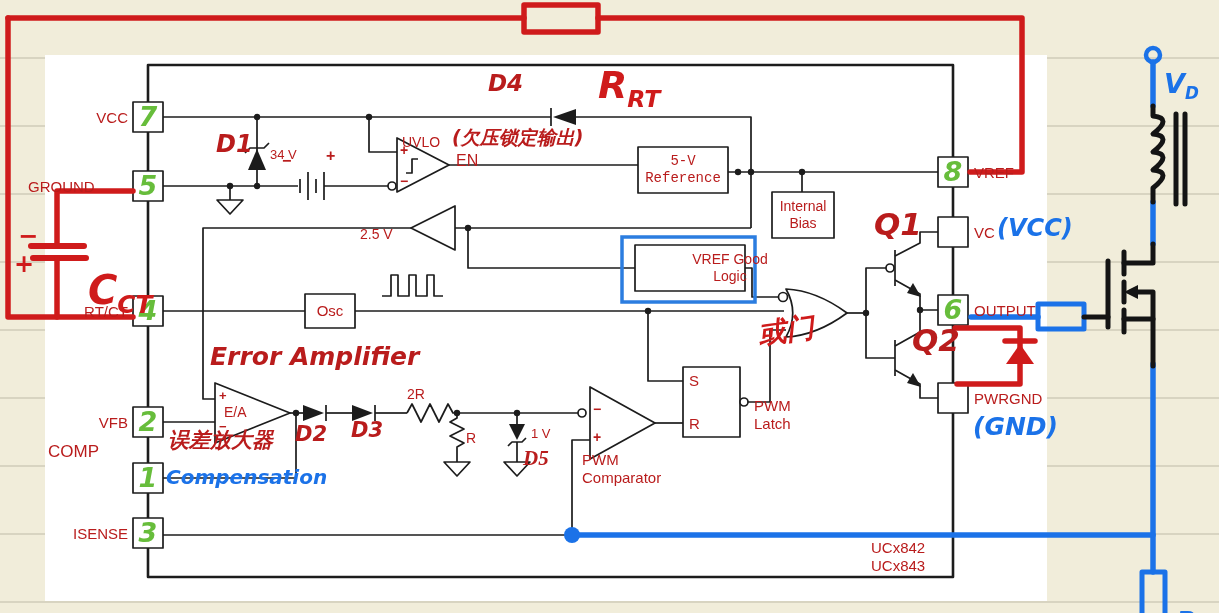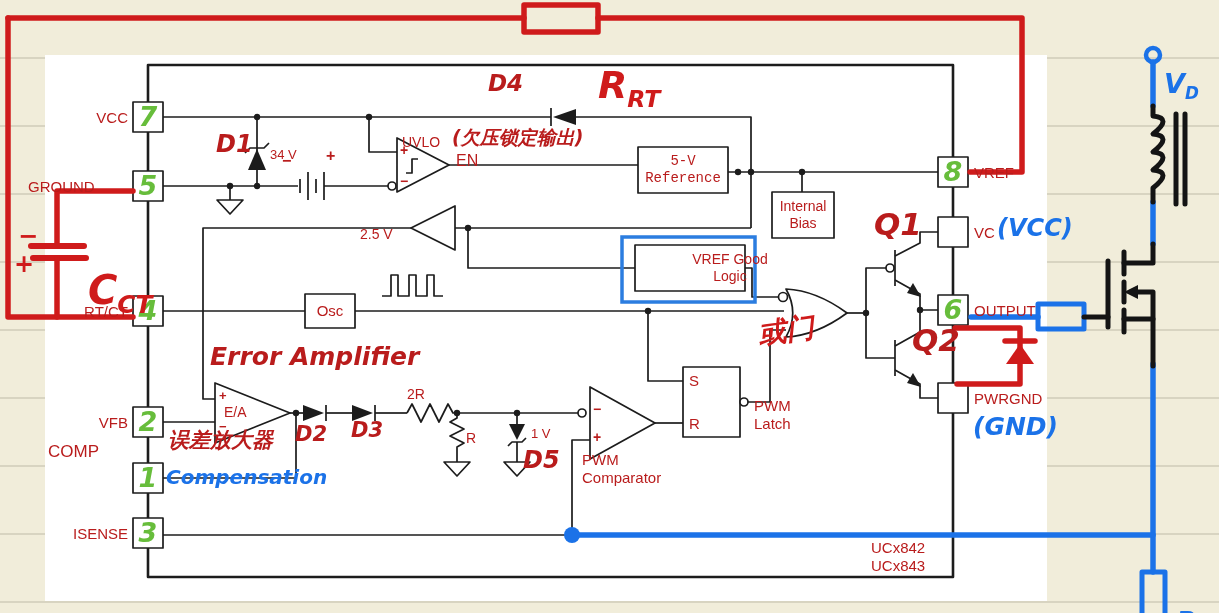--- a/index.html
+++ b/index.html
@@ -249,21 +249,21 @@
 <div class="t" style="left:871px;top:539px;font-size:15px;">UCx842
 UCx843</div>
 
 <div class="t hw" style="left:488px;top:70px;font-size:23px;">D4</div>
 <div class="t hw" style="left:216px;top:130px;font-size:24px;">D1</div>
 <div class="t hw" style="left:452px;top:126px;font-size:19px;">(欠压锁定输出)</div>
 <div class="t hw" style="left:210px;top:342px;font-size:25px;">Error Amplifier</div>
 <div class="t hw" style="left:168px;top:428px;font-size:21px;">误差放大器</div>
 <div class="t hw" style="left:295px;top:422px;font-size:21px;">D2</div>
 <div class="t hw" style="left:351px;top:418px;font-size:21px;">D3</div>
-<div class="t hw" style="left:523px;top:446px;font-size:24px;">D5</div>
+<div class="t hw" style="left:523px;top:446px;font-size:21px;font-family:Liberation Serif, serif;">D5</div>
 <div class="t hw" style="left:874px;top:206px;font-size:31px;">Q1</div>
 <div class="t hw" style="left:864px;top:322px;font-size:31px;margin-left:48px;">Q2</div>
 
 <div class="t hw red" style="left:598px;top:18px;font-size:38px;">
   <span>R</span><sub>RT</sub>
 </div>
 <div class="t hw red" style="left:88px;top:220px;font-size:40px;">
   <span>C</span><sub>CT</sub>
 </div>
 <div class="t hw red" style="left:18px;top:222px;font-size:24px;">−</div>

